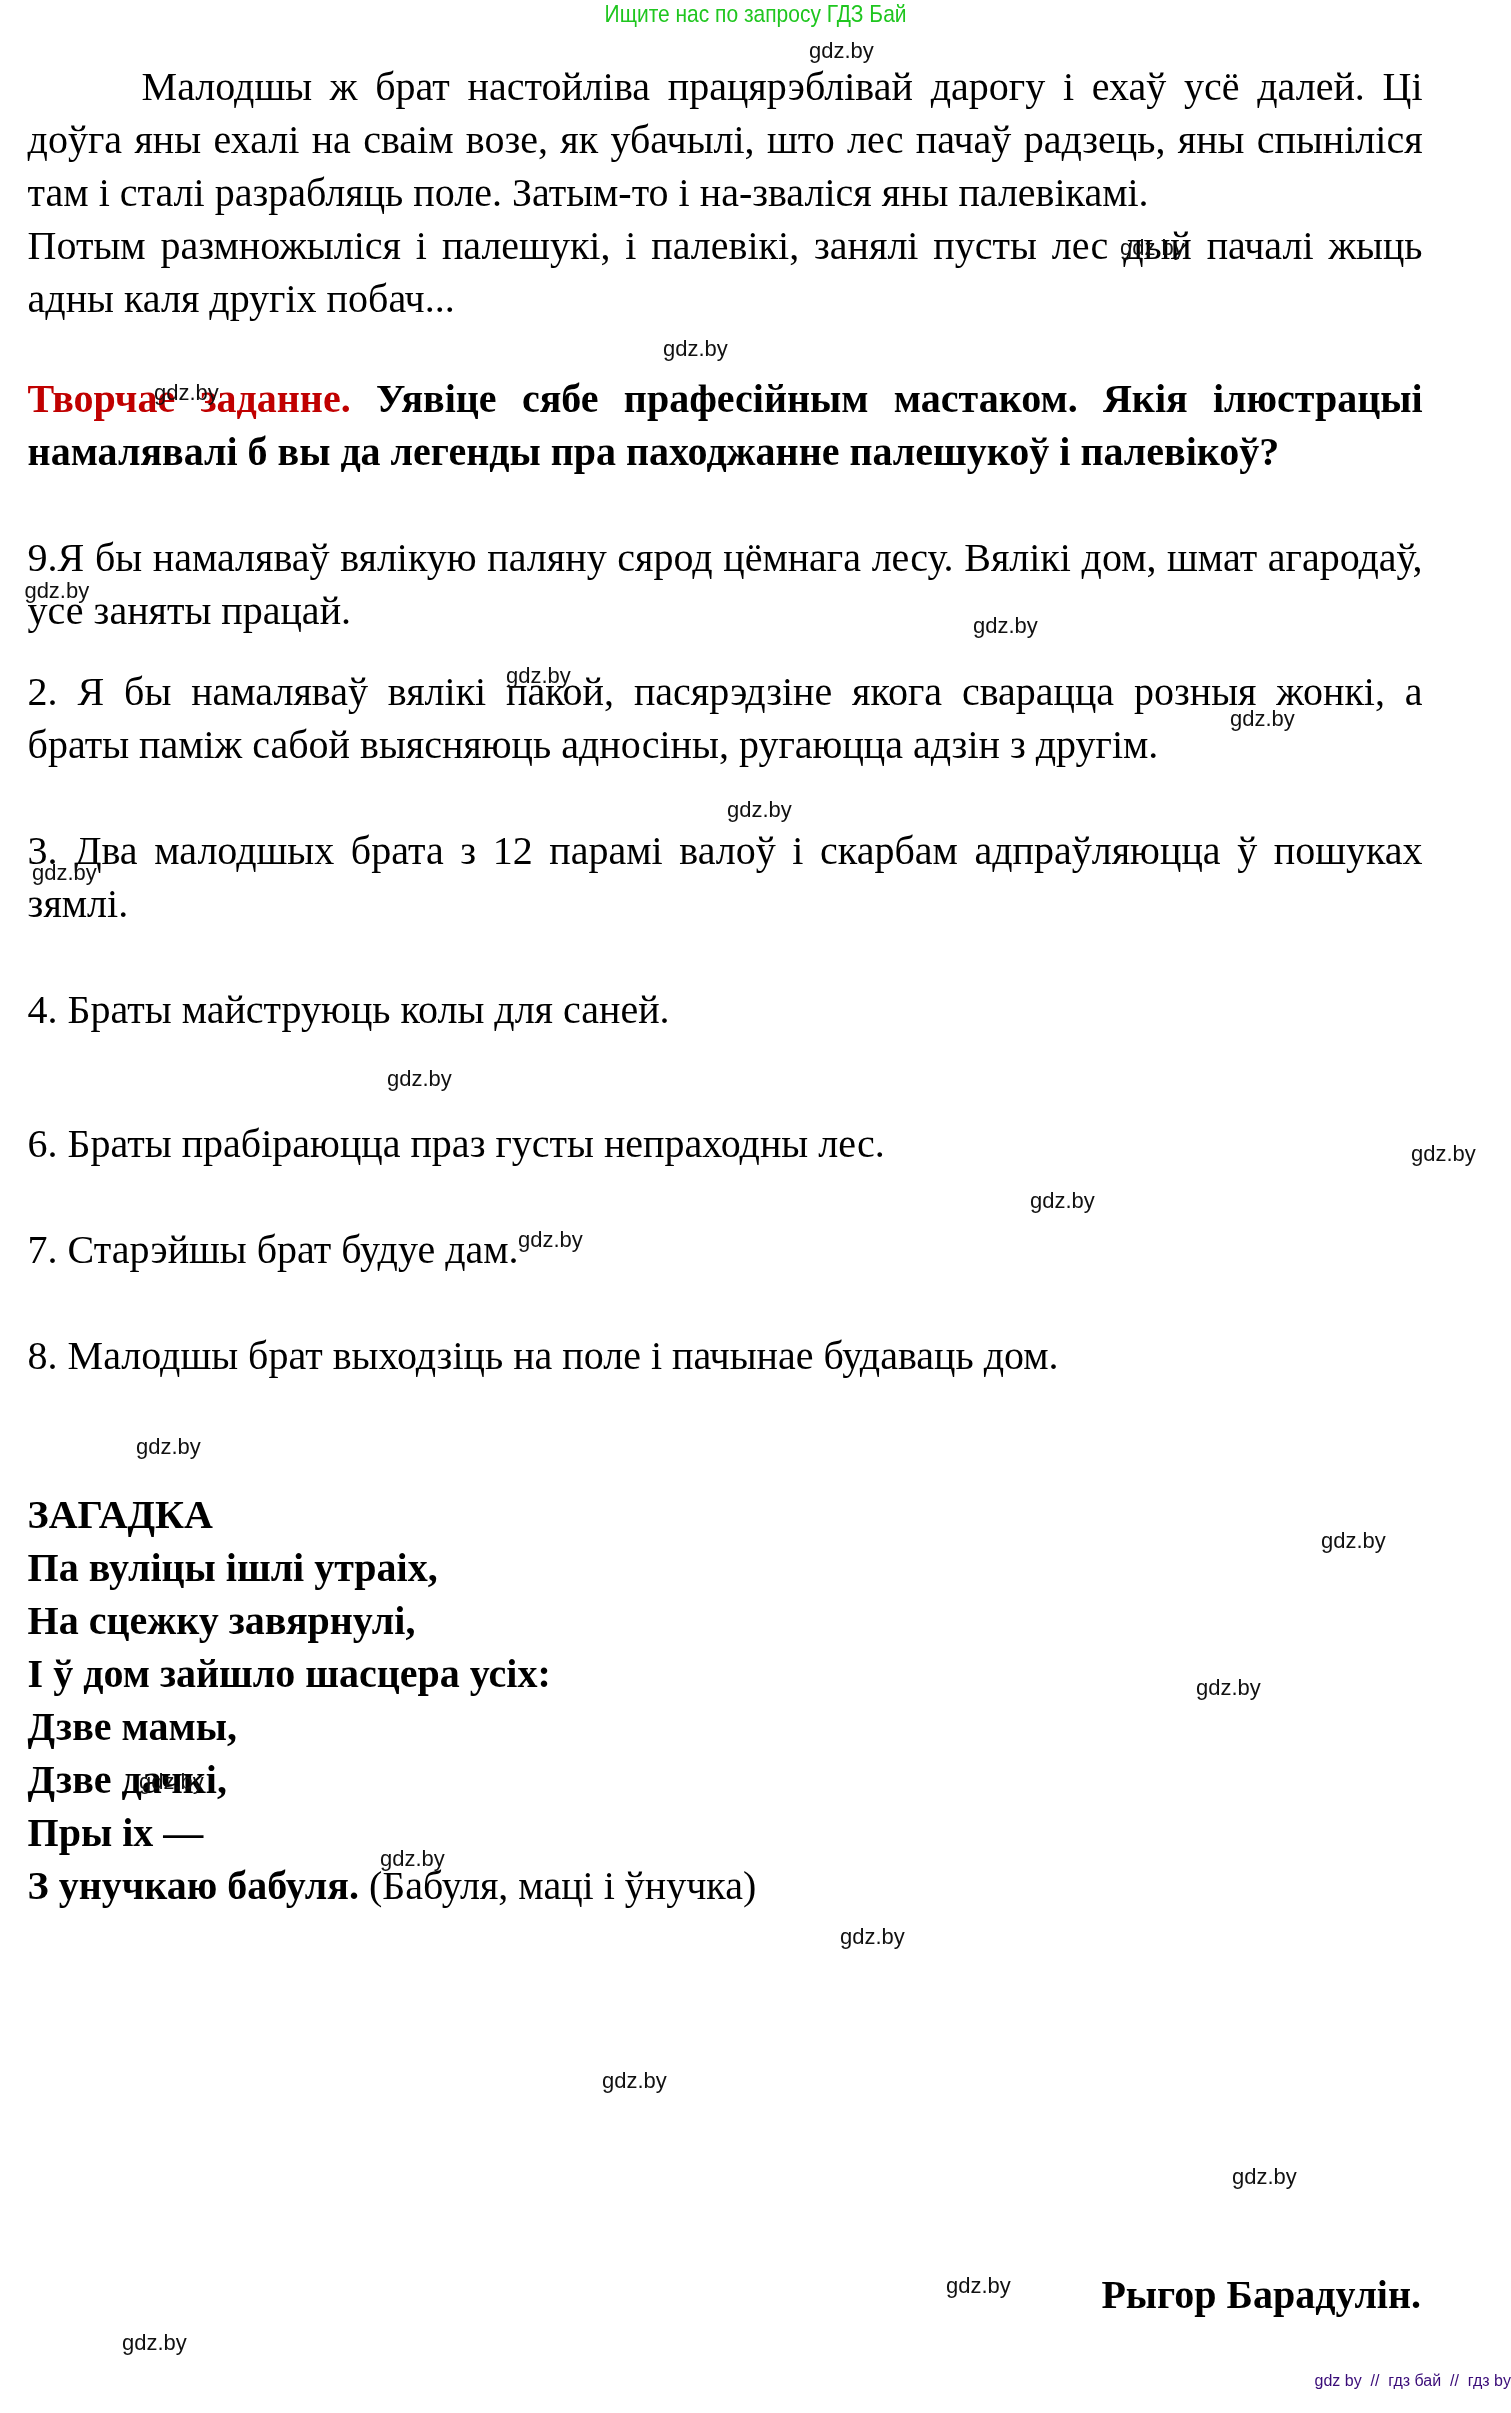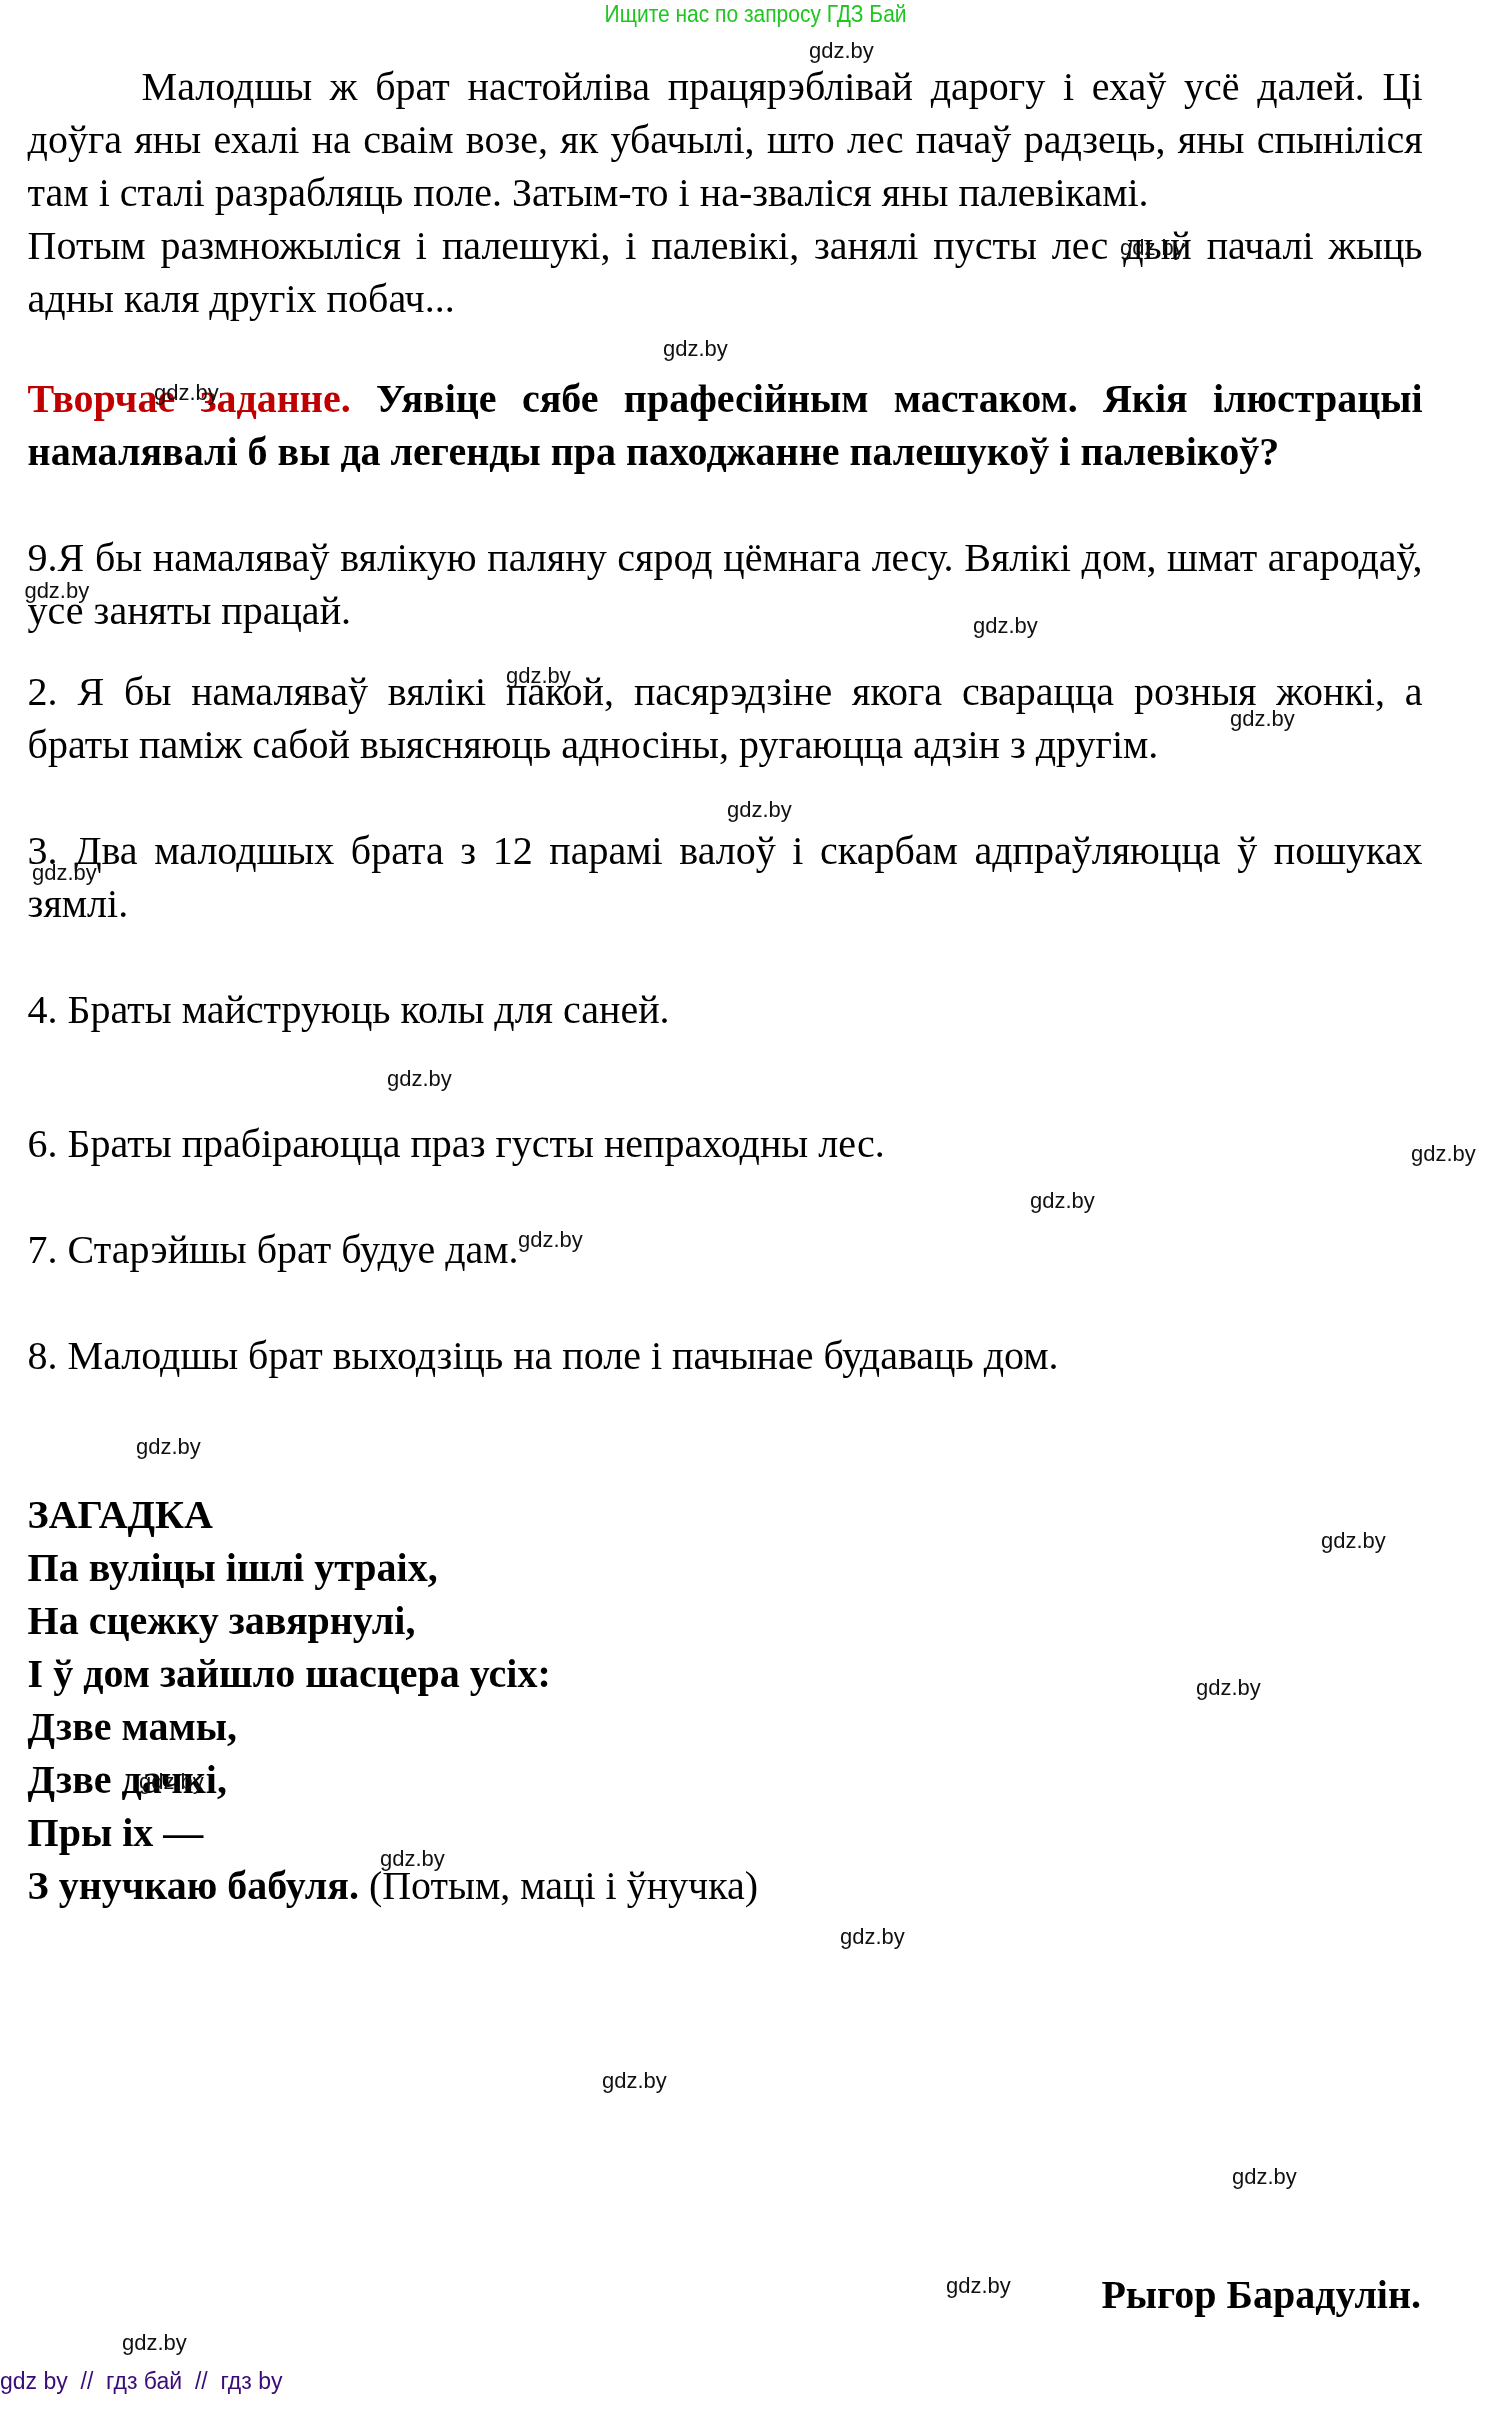--- a/index.html
+++ b/index.html
@@ -80,23 +80,23 @@
     font-size: 22px;
     line-height: 23.6px;
     color: #111111;
     white-space: nowrap;
   }
   .footer {
     position: absolute;
     left: 0;
     top: 2367px;
     width: 1511px;
-    text-align: left;
+    text-align: right;
     font-family: "Liberation Sans", "DejaVu Sans", sans-serif;
-    font-size: 23px;
+    font-size: 16px;
     line-height: 28px;
     color: #3a0c78;
     white-space: pre;
   }
 </style>
 </head>
 <body>
 
 <div class="top-banner">Ищите нас по запросу ГДЗ Бай</div>
 
@@ -120,21 +120,21 @@
   <div class="list-item" style="margin-top:53px">8. Малодшы брат выходзіць на поле і пачынае будаваць дом.</div>
 
   <div class="riddle" style="margin-top:106px">
     <div>ЗАГАДКА</div>
     <div>Па вуліцы ішлі утраіх,</div>
     <div>На сцежку завярнулі,</div>
     <div>І ў дом зайшло шасцера усіх:</div>
     <div>Дзве мамы,</div>
     <div>Дзве дачкі,</div>
     <div>Пры іх —</div>
-    <div><span>З унучкаю бабуля.</span><span class="answer"> (Потым, маці і ўнучка)</span></div>
+    <div><span>З унучкаю бабуля.</span><span class="answer"> (Бабуля, маці і ўнучка)</span></div>
   </div>
 </div>
 
 <div class="author">Рыгор Барадулін.</div>
 
 <div class="wm" style="left:809px;top:39px">gdz.by</div>
 <div class="wm" style="left:1120px;top:236px">gdz.by</div>
 <div class="wm" style="left:663px;top:337px">gdz.by</div>
 <div class="wm" style="left:154px;top:381px">gdz.by</div>
 <div class="wm" style="left:24.4px;top:579px">gdz.by</div>

